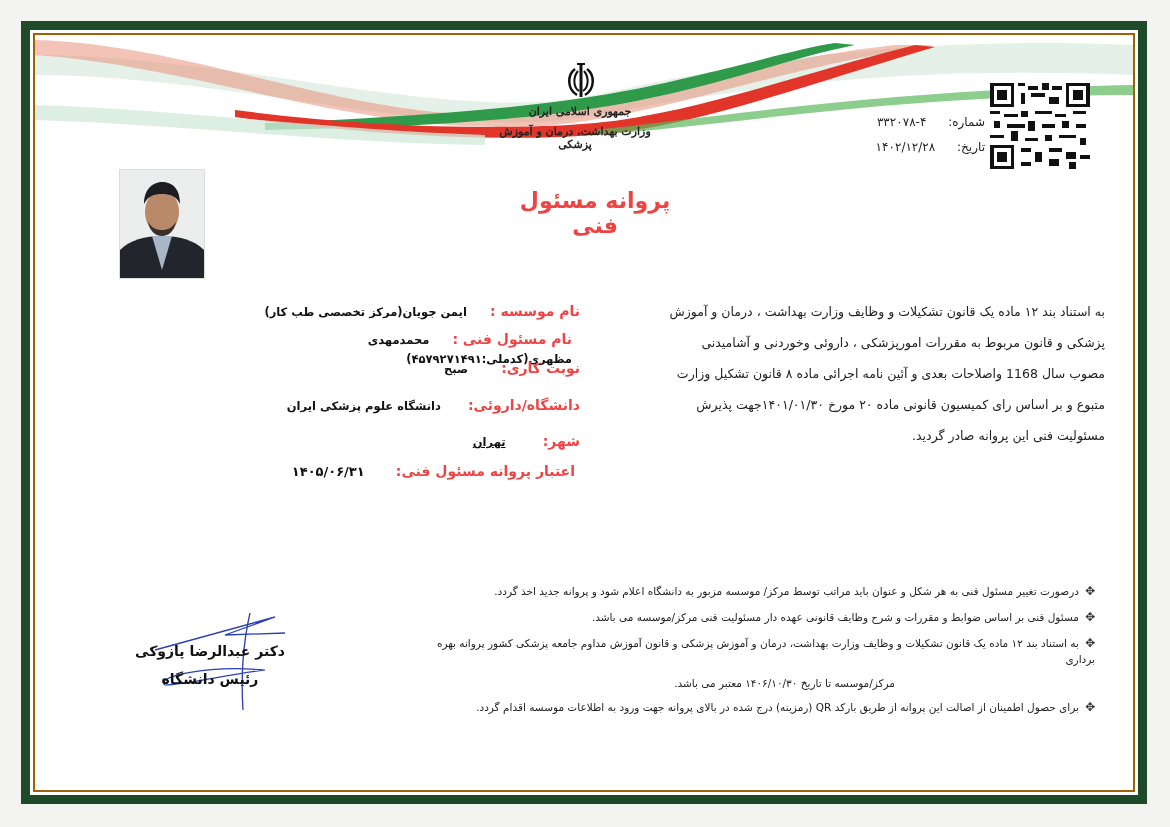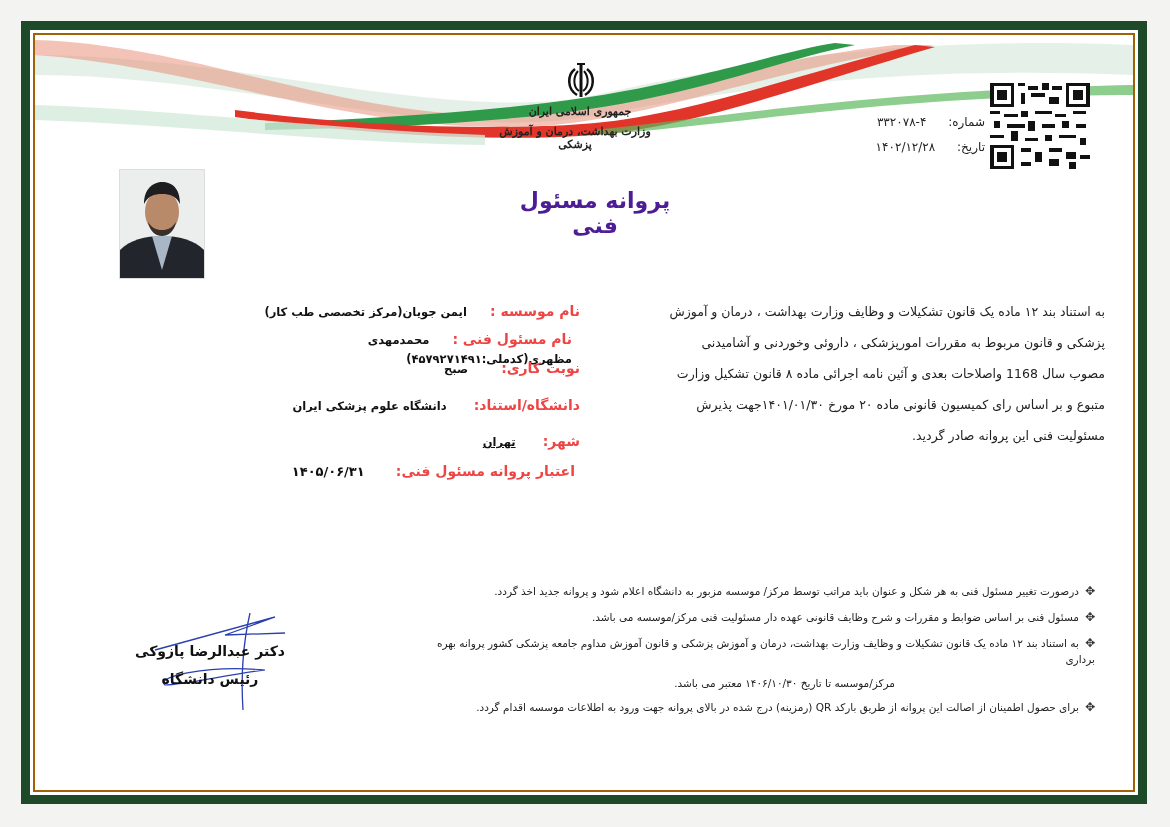--- a/index.html
+++ b/index.html
@@ -19,21 +19,21 @@
   }
   .inner-line {
     position:absolute; left:3px; top:3px; right:3px; bottom:3px;
     border:2px solid #a16207; background:#fff; overflow:hidden;
   }
   .ribbons { position:absolute; left:0; top:0; width:1100px; height:160px; }
   .rtl { direction:rtl; text-align:right; }
   .abs { position:absolute; }
   .emblem-text { font-family:"DejaVu Serif", serif; font-size:11px; font-weight:bold; color:#222; text-align:center; }
   .meta { font-size:12px; color:#222; }
-  .title { font-size:22px; font-weight:bold; color:#4c1d95; }
+  .title { font-size:22px; font-weight:bold; color:#ef4444; }
   .field-label { font-weight:bold; font-size:14px; color:#ef4444; }
   .field-value { font-weight:bold; font-size:11.5px; color:#111; }
   .para { font-size:12.5px; line-height:31px; color:#222; }
   .note { font-size:10.5px; color:#222; line-height:16px; }
   .bullet { color:#333; font-size:12px; margin-left:6px; }
   .photo { position:absolute; background:#eef0ee; border:1px solid #ddd; overflow:hidden; }
   .sig-name { font-weight:bold; font-size:14px; color:#111; }
 </style>
 </head>
 <body>
@@ -138,26 +138,26 @@
     </div>
     <div class="abs rtl" style="left:192px; top:294px; width:345px;">
       <span class="field-label">نام مسئول فنی :</span>
       <span class="field-value" style="margin-right:18px;">محمدمهدی مظهری(کدملی:۴۵۷۹۲۷۱۴۹۱)</span>
     </div>
     <div class="abs rtl" style="left:200px; top:323px; width:345px;">
       <span class="field-label">نوبت کاری:</span>
       <span class="field-value" style="margin-right:28px;">صبح</span>
     </div>
     <div class="abs rtl" style="left:200px; top:360px; width:345px;">
-      <span class="field-label">دانشگاه/استناد:</span>
+      <span class="field-label">دانشگاه/داروئی:</span>
       <span class="field-value" style="margin-right:22px;">دانشگاه علوم پزشکی ایران</span>
     </div>
     <div class="abs rtl" style="left:200px; top:396px; width:345px;">
       <span class="field-label">شهر:</span>
-      <span class="field-value" style="margin-right:22px;text-decoration:underline;">تهران</span>
+      <span class="field-value" style="margin-right:32px;text-decoration:underline;">تهران</span>
     </div>
     <div class="abs rtl" style="left:200px; top:426px; width:340px;">
       <span class="field-label">اعتبار پروانه مسئول فنی:</span>
       <span class="field-value" style="margin-right:26px; font-size:13px;">۱۴۰۵/۰۶/۳۱</span>
     </div>
 
     <div class="abs rtl para" style="left:600px; top:261px; width:470px;">
       <div>به استناد بند ۱۲ ماده یک قانون تشکیلات و وظایف وزارت بهداشت ، درمان و آموزش</div>
       <div>پزشکی و قانون مربوط به مقررات امورپزشکی ، داروئی وخوردنی و آشامیدنی</div>
       <div>مصوب سال 1168 واصلاحات بعدی و آئین نامه اجرائی ماده ۸ قانون تشکیل وزارت</div>

